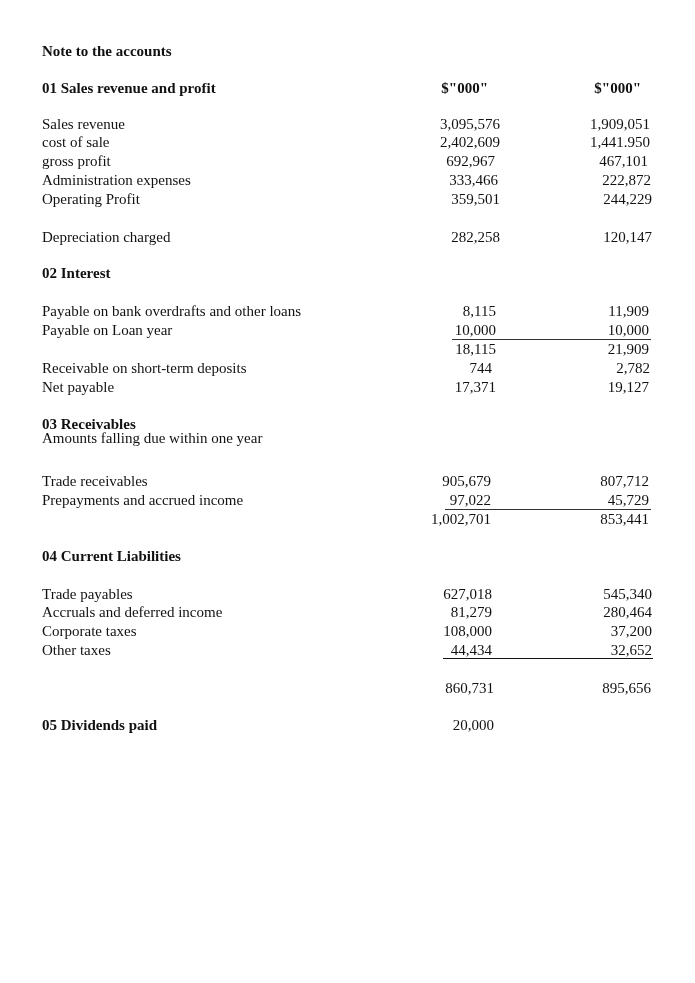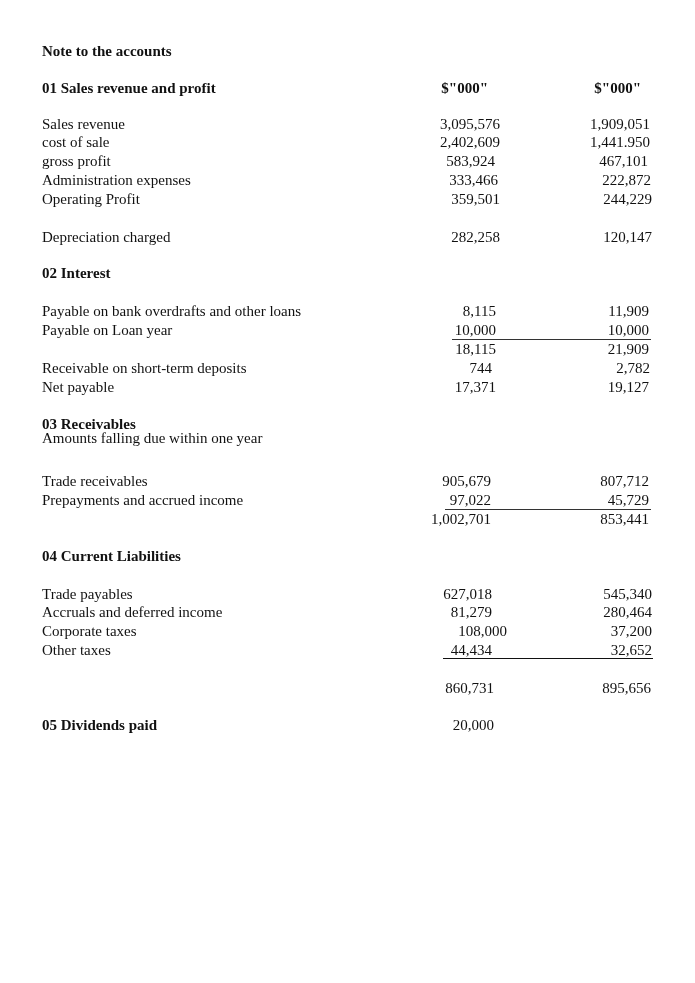--- a/index.html
+++ b/index.html
@@ -32,21 +32,21 @@
     <div class="t c1" style="top:115px;">3,095,576</div>
     <div class="t c2" style="top:115px;">1,909,051</div>
   </div>
   <div>
     <div class="t lbl" style="top:133px;">cost of sale</div>
     <div class="t c1" style="top:133px;">2,402,609</div>
     <div class="t c2" style="top:133px;">1,441.950</div>
   </div>
   <div>
     <div class="t lbl" style="top:152px;">gross profit</div>
-    <div class="t c1" style="top:152px; right:200px;">583,924</div>
+    <div class="t c1" style="top:152px; right:200px;">692,967</div>
     <div class="t c2" style="top:152px; right:47px;margin-left:40px;">467,101</div>
   </div>
   <div>
     <div class="t lbl" style="top:171px;">Administration expenses</div>
     <div class="t c1" style="top:171px; right:197px;">333,466</div>
     <div class="t c2" style="top:171px; right:44px;">222,872</div>
   </div>
   <div>
     <div class="t lbl" style="top:190px;">Operating  Profit</div>
     <div class="t c1" style="top:190px;">359,501</div>
@@ -119,21 +119,21 @@
     <div class="t c1" style="top:585px; right:203px;">627,018</div>
     <div class="t c2" style="top:585px; right:43px;">545,340</div>
   </div>
   <div>
     <div class="t lbl" style="top:603px;">Accruals and deferred income</div>
     <div class="t c1" style="top:603px; right:203px;">81,279</div>
     <div class="t c2" style="top:603px; right:43px;">280,464</div>
   </div>
   <div>
     <div class="t lbl" style="top:622px;">Corporate taxes</div>
-    <div class="t c1" style="top:622px; right:188px;text-align:right;">108,000</div>
+    <div class="t c1" style="top:622px; right:203px;text-align:right;">108,000</div>
     <div class="t c2" style="top:622px; right:43px;">37,200</div>
   </div>
   <div>
     <div class="t lbl" style="top:641px;">Other taxes</div>
     <div class="t c1" style="top:641px; right:203px;">44,434</div>
     <div class="t c2" style="top:641px; right:43px;">32,652</div>
   </div>
   <div class="rule" style="top:658px; left:443px; width:210px; border-top-color:#111;"></div>
   <div>
     <div class="t c1" style="top:679px; right:201px;">860,731</div>

